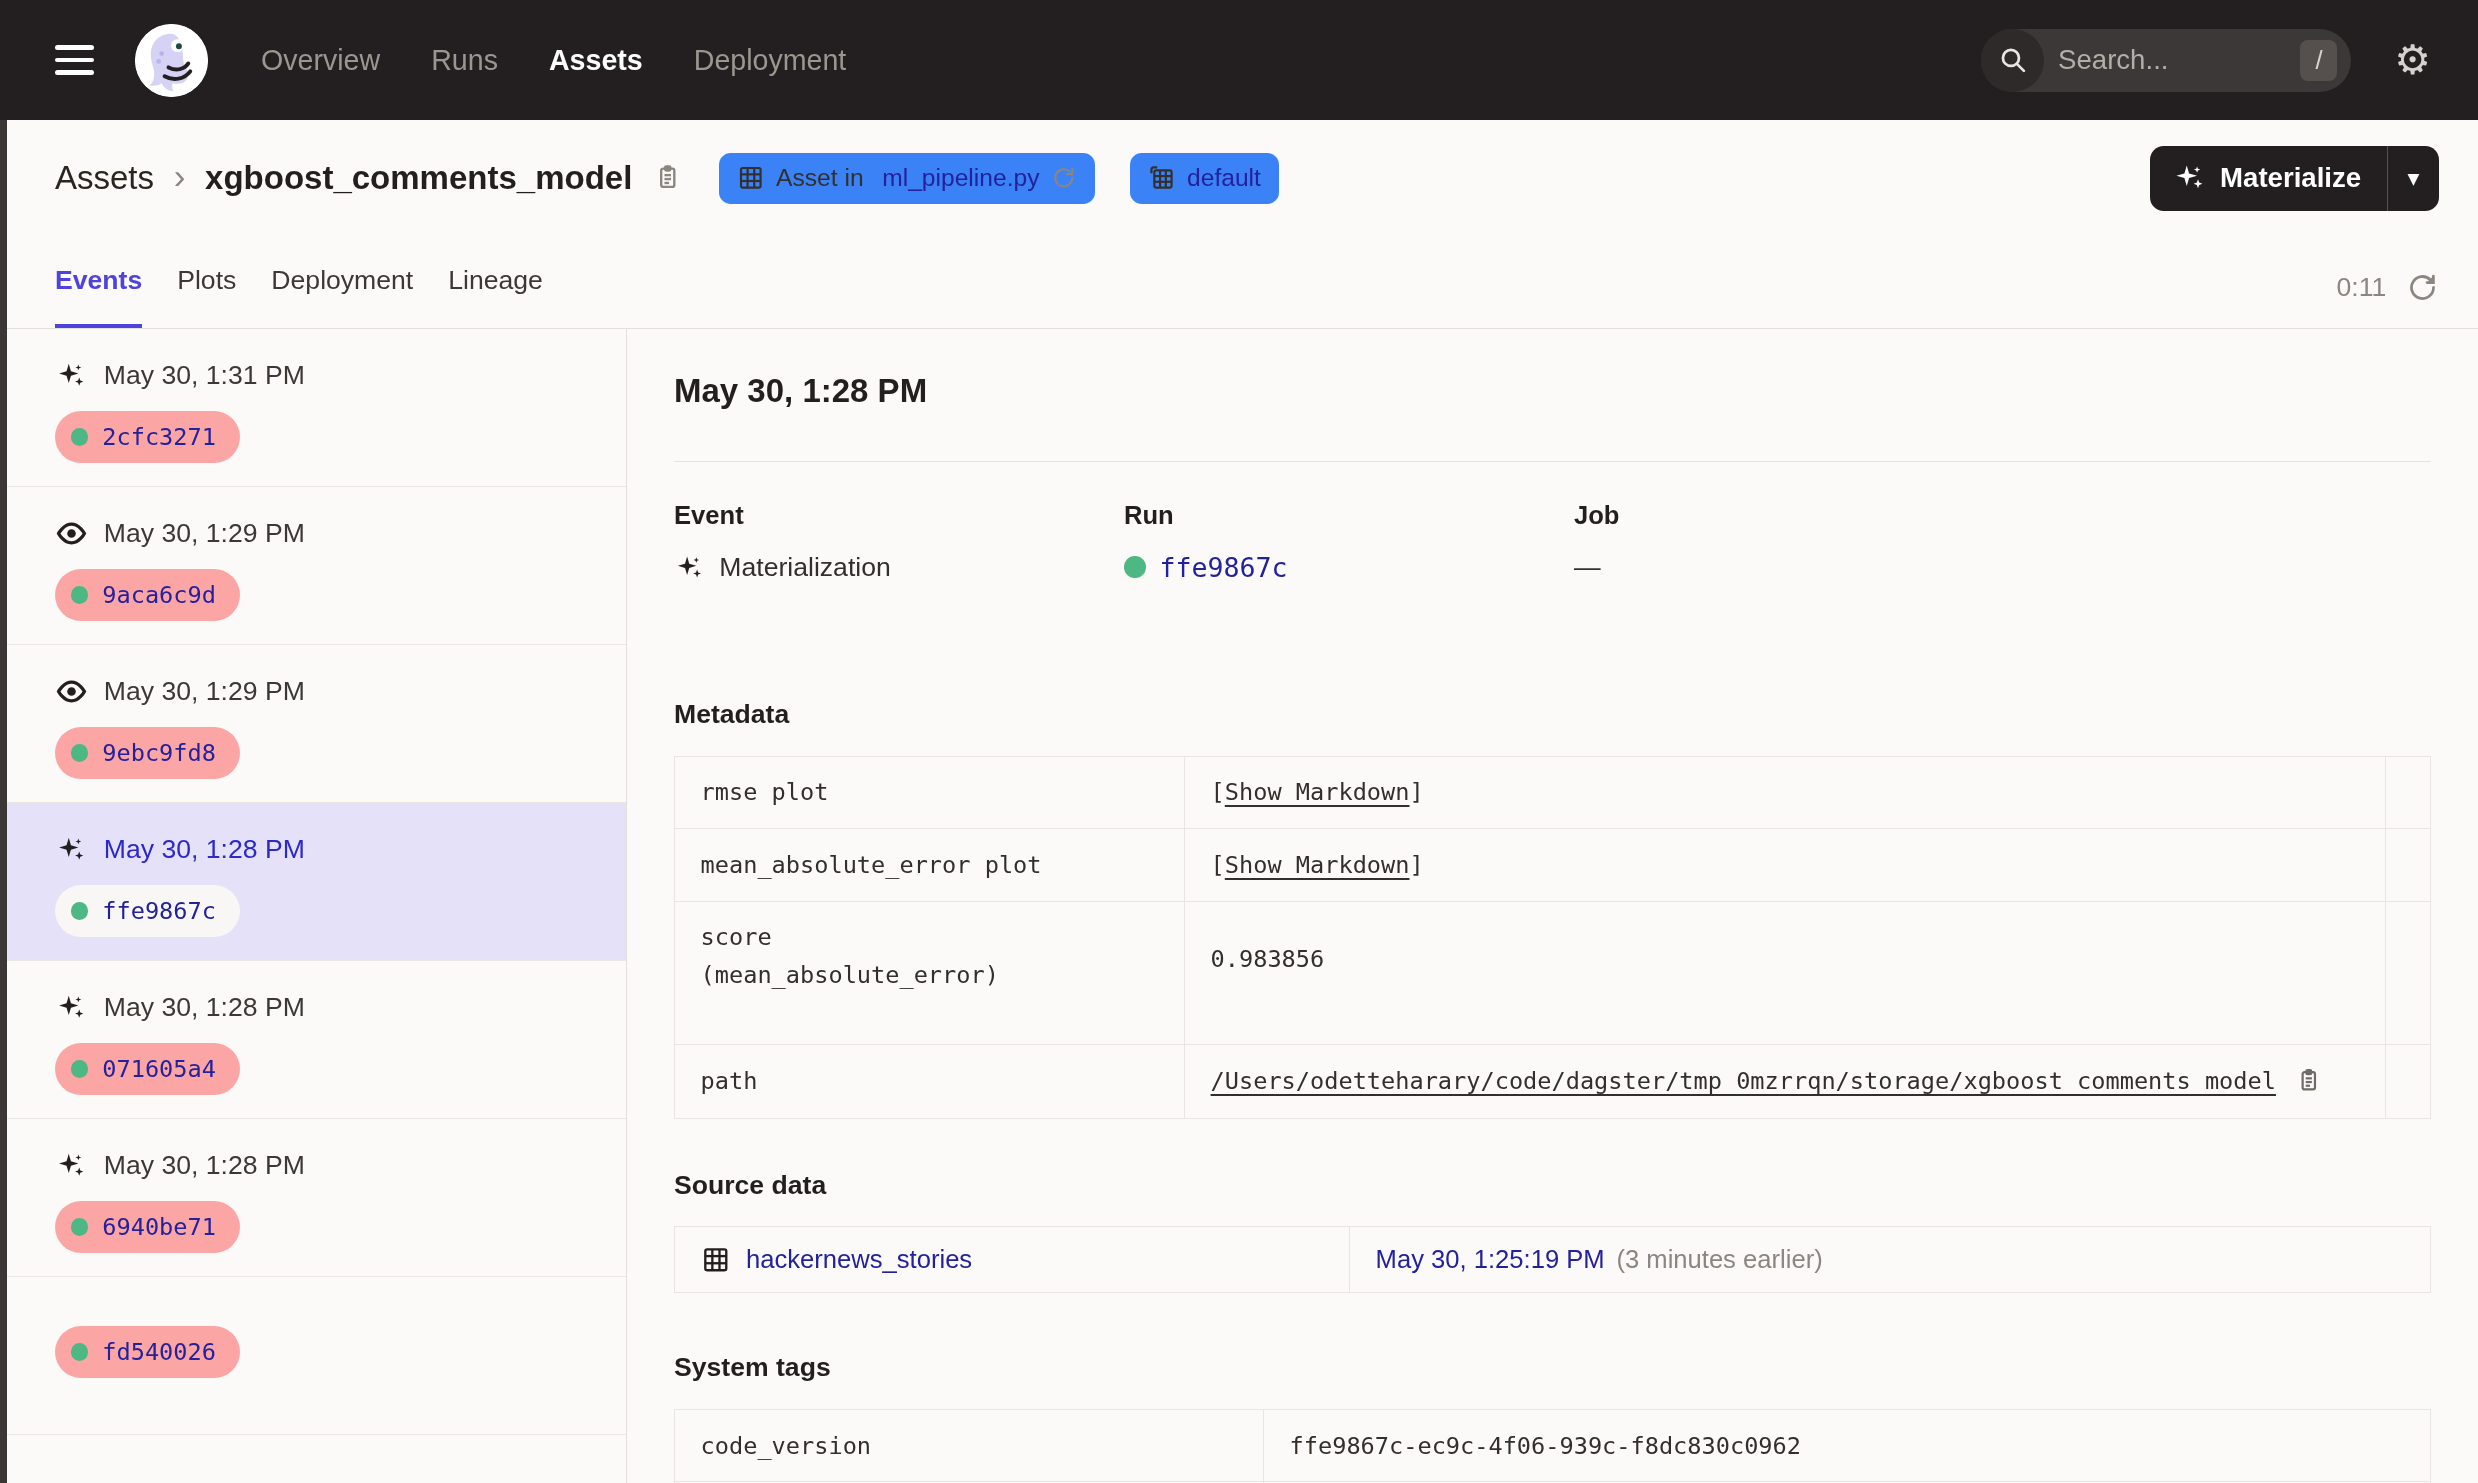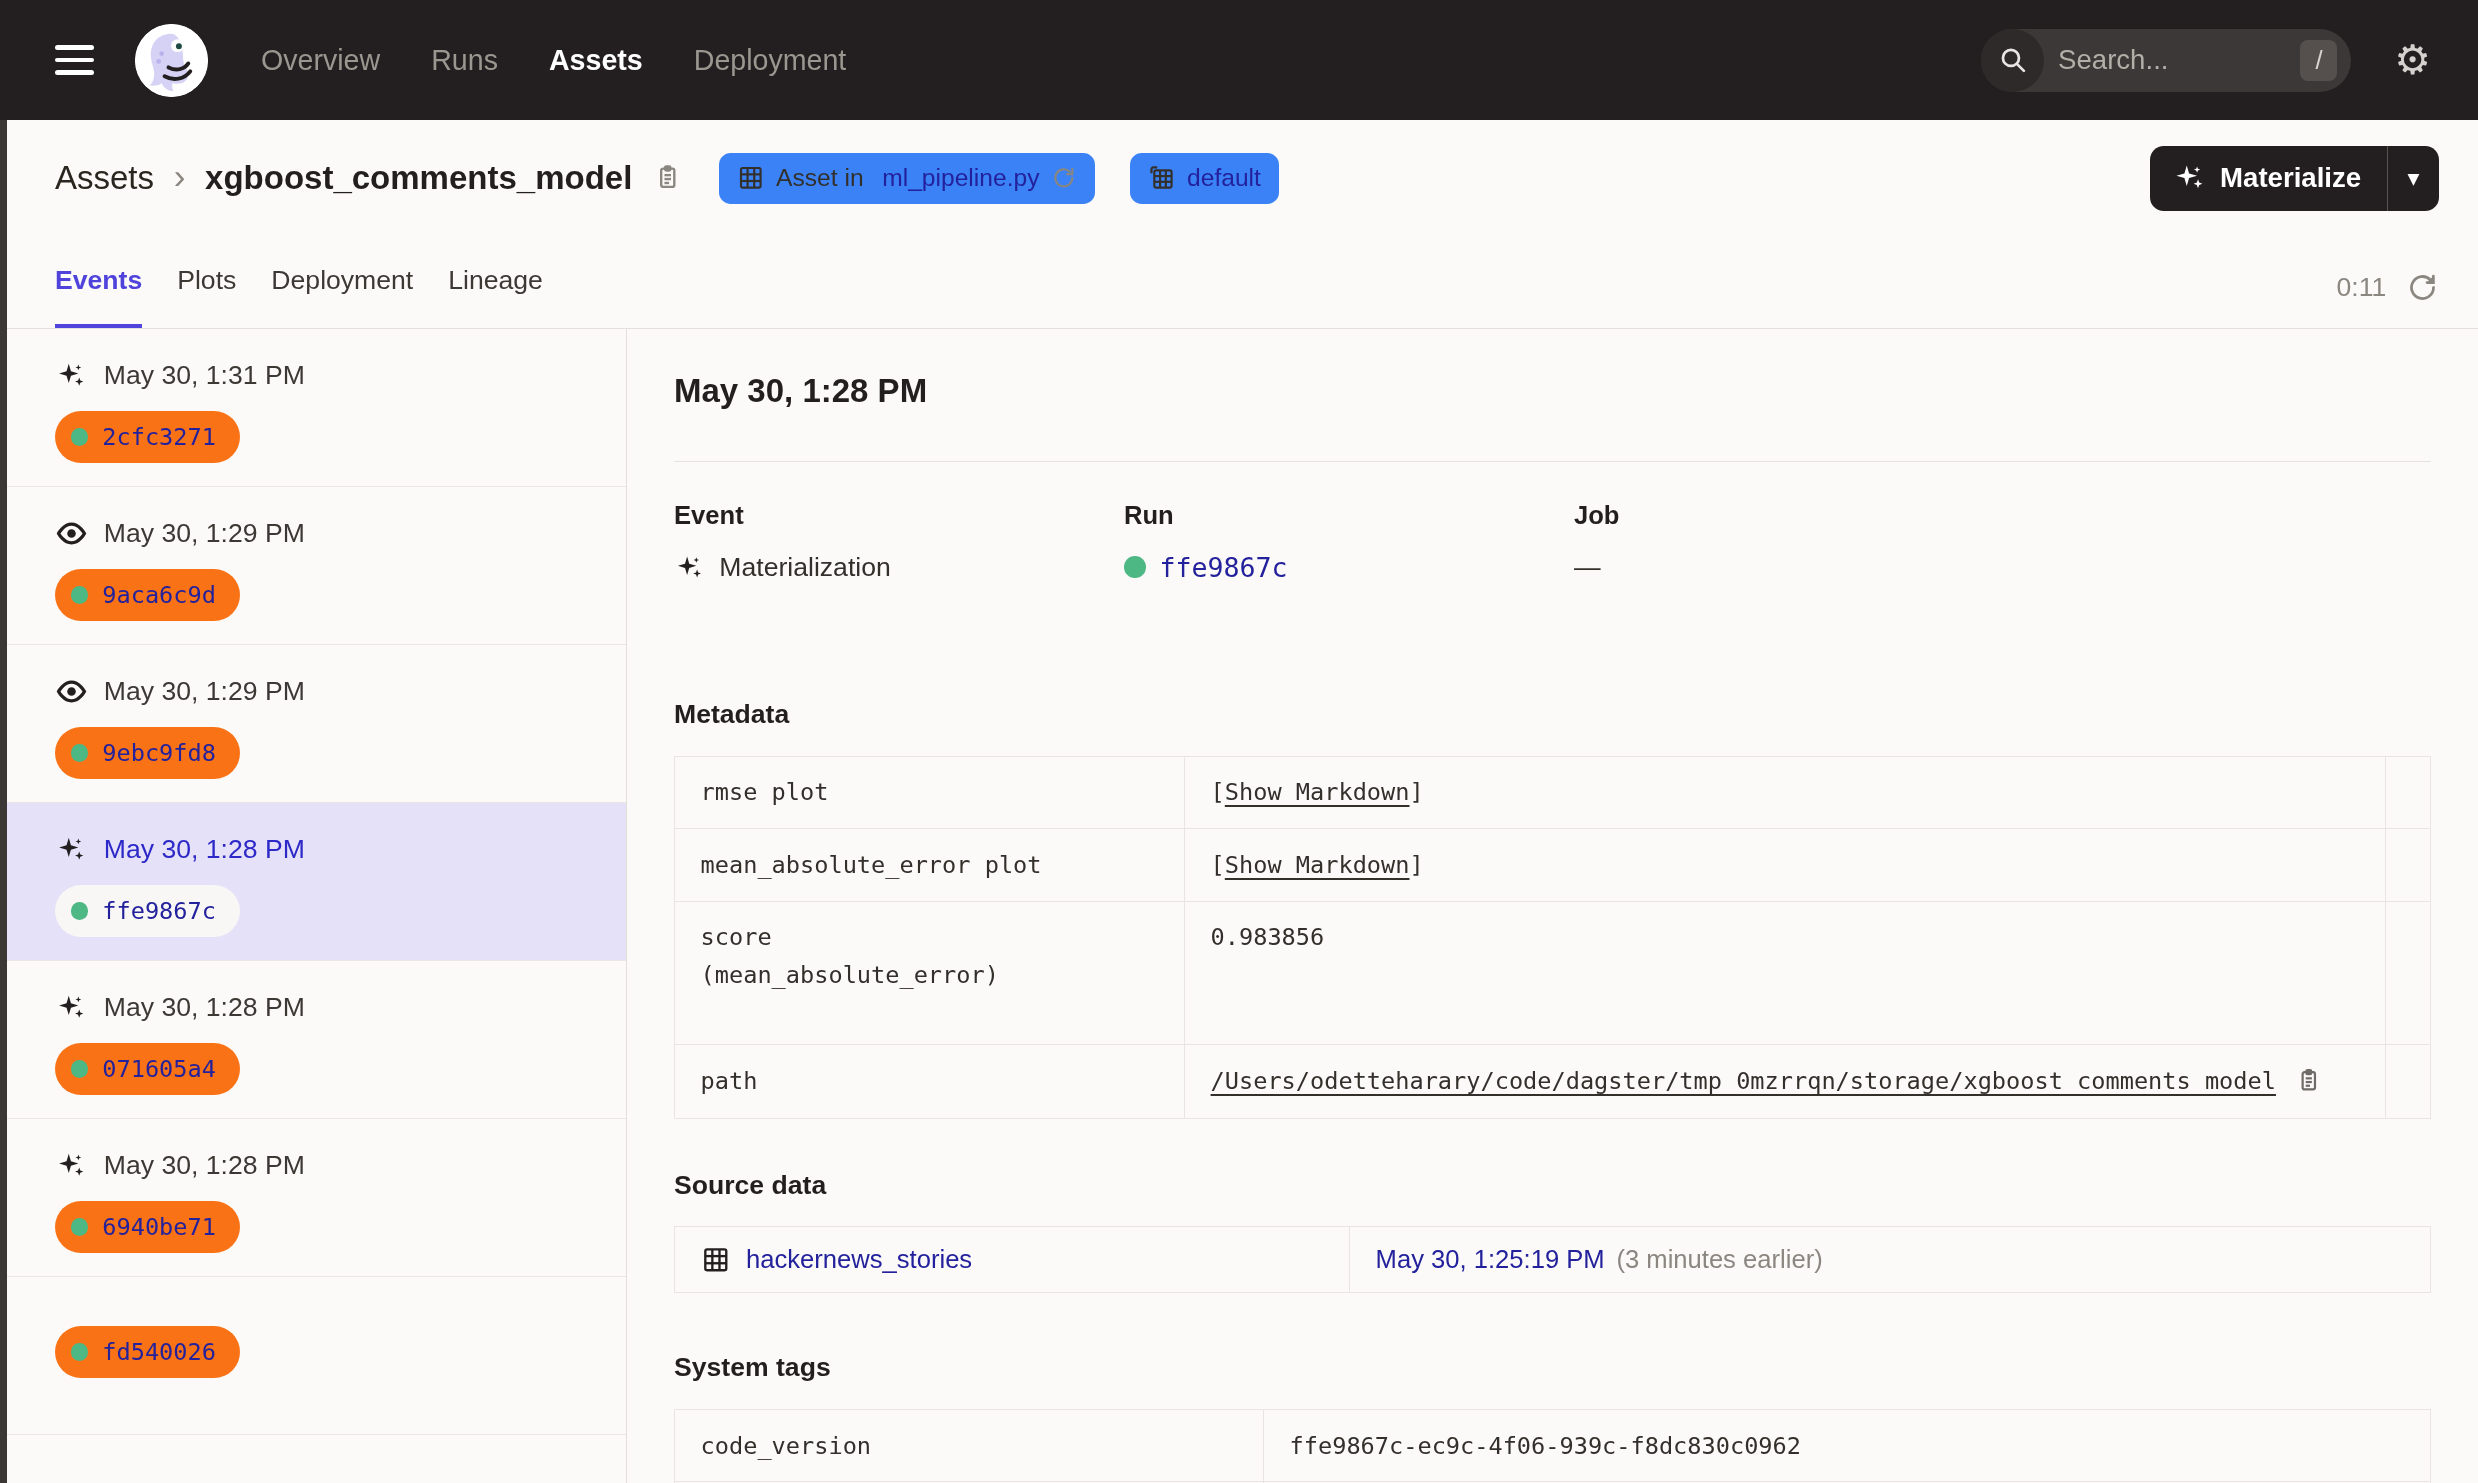--- a/index.html
+++ b/index.html
@@ -67,21 +67,21 @@
 
   
   .content { display: flex; height: 1155px; }
   .sidebar { width: 627px; flex: none; border-right: 1px solid #e3e0dc; background: #fbfaf8; }
   .event-row { height: 158px; border-bottom: 1px solid #eae7e3; padding: 29.6px 23.6px 0 55px; cursor: pointer; }
   .event-row.selected { background: #e4e1f8; }
   .event-line1 { display: flex; align-items: center; gap: 15.8px; }
   .event-time { font-size: 26.6px; color: #3c3935; }
   .event-row.selected .event-time { color: #2d28c8; }
   .run-pill { margin-top: 19.7px; display: inline-flex; align-items: center; gap: 13.8px;
-    background: #f97316; border-radius: 27.6px; padding: 11.8px 23.6px 11.8px 15.8px; cursor: pointer; }
+    background: #fca5a5; border-radius: 27.6px; padding: 11.8px 23.6px 11.8px 15.8px; cursor: pointer; }
   .event-row.selected .run-pill { background: #f8f7f5; }
   .dot { width: 17.7px; height: 17.7px; border-radius: 50%; background: #4db884; flex: none; }
   .run-id { font-size: 23.6px; color: #23219c; font-family: "DejaVu Sans Mono", "Liberation Mono", monospace; }
 
   .main { flex: 1; padding: 43px 47px 0 47px; overflow: hidden; }
   .main-heading { font-size: 33px; font-weight: 700; color: #231f20; }
   .main-divider { height: 1px; background: #e5e2df; margin-top: 51px; }
   .summary-grid { display: grid; grid-template-columns: 450px 450px 1fr; margin-top: 39px; }
   .summary-label { font-size: 25.6px; font-weight: 700; color: #231f20; }
   .summary-value { margin-top: 21.7px; display: flex; align-items: center; gap: 13.8px; }
@@ -376,21 +376,21 @@
           <span class="md-link"><span>[</span><span class="lbl">Show Markdown</span><span>]</span></span>
         </td>
         <td class="action-col"></td>
       </tr>
       <tr>
         <td class="key mono">
           <div>score</div>
           <div style="margin-top:9.9px;">(mean_absolute_error)</div>
           <div style="height:33px;"></div>
         </td>
-        <td class="mono" style="vertical-align:top; padding-top:21px;">
+        <td class="mono" style="vertical-align:top; padding-top:43px;">
           <span>0.983856</span>
         </td>
         <td class="action-col"></td>
       </tr>
       <tr>
         <td class="key mono">path</td>
         <td class="mono">
           <span class="path-cell">
             <span class="path-link"><span class="lbl">/Users/odetteharary/code/dagster/tmp_0mzrrqn/storage/xgboost_comments_model</span></span>
             <svg width="29.6" height="29.6" viewBox="0 0 24 24" fill="none" stroke="#6f6b66" stroke-width="1.8">

